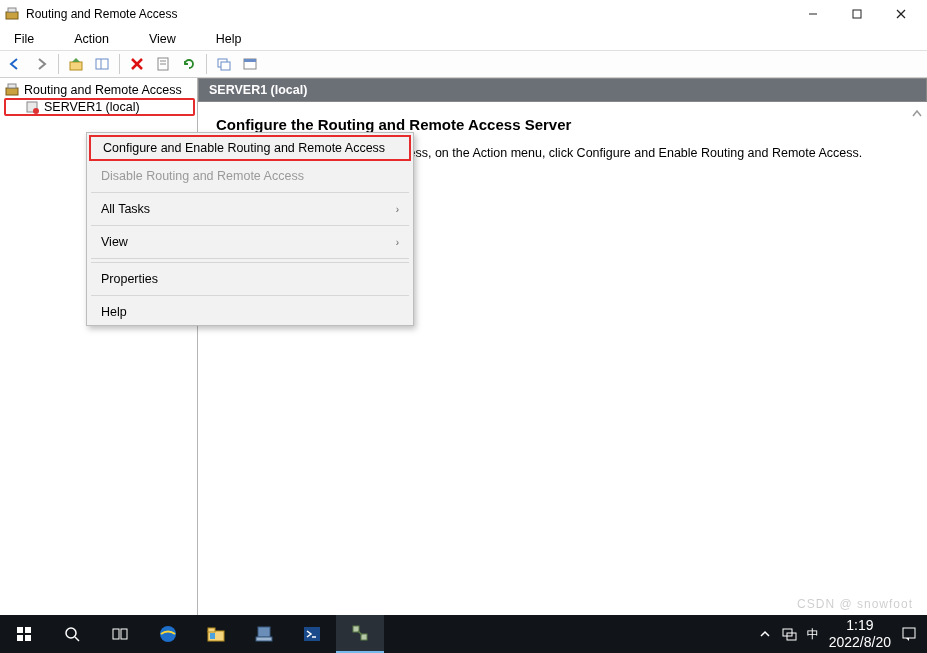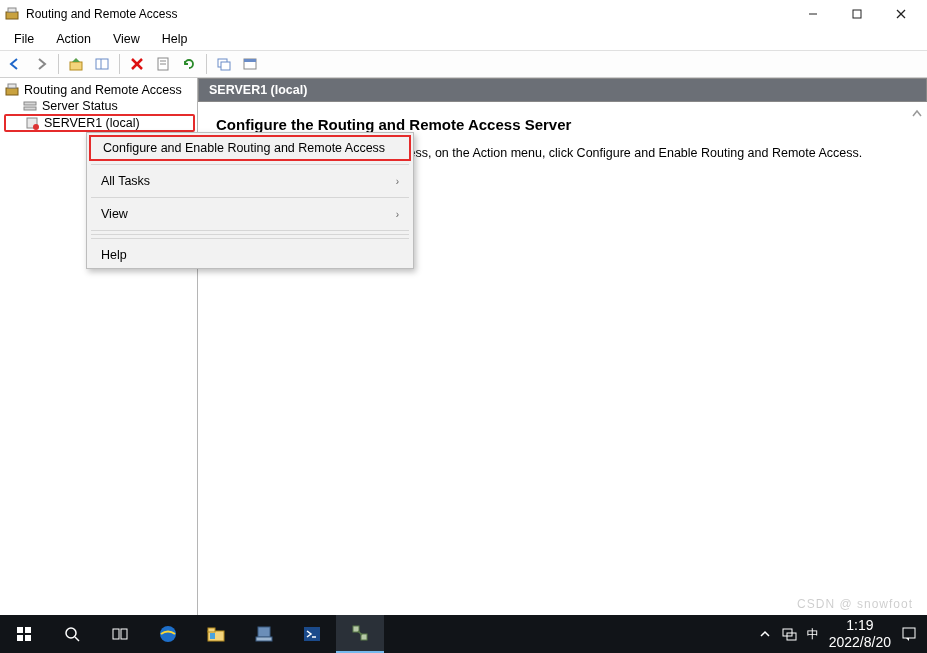--- a/index.html
+++ b/index.html
@@ -4,21 +4,21 @@
 <style>
 * { box-sizing: border-box; margin: 0; padding: 0; font-family: "Segoe UI", Tahoma, sans-serif; }
 html, body { width: 927px; height: 653px; overflow: hidden; background: #fff; }
 
 .titlebar { height: 28px; display: flex; align-items: center; padding: 0 4px; font-size: 12px; }
 .titlebar .app-icon { width: 16px; height: 16px; margin-right: 6px; display:inline-flex; align-items:center; justify-content:center; }
 .titlebar .title-text { flex: 1; }
 .titlebar .win-controls { display: flex; }
 .titlebar .win-btn { width: 44px; height: 28px; display: flex; align-items: center; justify-content: center; }
 
-.menubar { height: 22px; display: flex; align-items: flex-start; padding: 2px 4px; font-size: 12.5px; gap: 2px; }
+.menubar { height: 22px; display: flex; align-items: flex-start; padding: 2px 4px; font-size: 12.5px; gap: 20px; }
 .menubar .menu-item { padding: 2px 10px; }
 
 .toolbar { height: 28px; border-top: 1px solid #e0e0e0; border-bottom: 1px solid #cfcfcf; display: flex; align-items: center; padding: 0 4px; gap: 4px; background: #fdfdfd; }
 .toolbar .tb-btn { width: 22px; height: 22px; display: flex; align-items: center; justify-content: center; border: 1px solid transparent; border-radius: 2px; }
 .toolbar .tb-sep { width: 1px; height: 20px; background: #ccc; margin: 0 2px; }
 
 .workarea { display: flex; height: 540px; position: relative; }
 .tree-pane { width: 198px; border-right: 1px solid #b5b5b5; padding: 4px 2px; font-size: 12.5px; position: relative; }
 .tree-root { display: flex; align-items: center; gap: 4px; padding: 1px 2px; }
 .tree-child { display: flex; align-items: center; gap: 4px; padding: 1px 2px 1px 20px; }
@@ -152,29 +152,20 @@
   <div class="tree-pane">
     <div class="tree-root">
       <span class="tree-icon">
           <svg width="16" height="14">
             <rect x="2" y="5" width="12" height="7" fill="#c9a23f" stroke="#7a5b17"></rect>
             <rect x="4" y="1" width="8" height="4" fill="#e7e7e7" stroke="#888"></rect>
           </svg>
         </span>
       <span>Routing and Remote Access</span>
     </div>
-    <div class="tree-child">
-      <span class="tree-icon">
-          <svg width="16" height="14">
-            <rect x="2" y="3" width="12" height="3" fill="#d8d8d8" stroke="#888"></rect>
-            <rect x="2" y="8" width="12" height="3" fill="#d8d8d8" stroke="#888"></rect>
-          </svg>
-        </span>
-      <span>Server Status</span>
-    </div>
     <div class="tree-child highlight">
       <span class="tree-icon">
           <svg width="16" height="14">
             <rect x="3" y="2" width="10" height="10" fill="#e9e9e9" stroke="#888"></rect>
             <circle cx="12" cy="11" r="3" fill="#d33"></circle>
           </svg>
         </span>
       <span>SERVER1 (local)</span>
     </div>
   </div>
@@ -192,32 +183,38 @@
           <path d="M2 8 L6 3 L10 8" fill="none" stroke="#999" stroke-width="1.5"></path>
         </svg>
     </div>
   </div>
 </div>
 
 <div class="context-menu">
   <div class="ctx-item highlighted">
     <span>Configure and Enable Routing and Remote Access</span>
   </div>
+  <div class="ctx-item disabled">
+    <span>Disable Routing and Remote Access</span>
+  </div>
   <div class="ctx-sep"></div>
   <div class="ctx-item">
     <span>All Tasks</span>
     <span class="ctx-submenu-arrow">›</span>
   </div>
   <div class="ctx-sep"></div>
   <div class="ctx-item">
     <span>View</span>
     <span class="ctx-submenu-arrow">›</span>
   </div>
   <div class="ctx-sep"></div>
   <div class="ctx-sep"></div>
+  <div class="ctx-item">
+    <span>Properties</span>
+  </div>
   <div class="ctx-sep"></div>
   <div class="ctx-item">
     <span>Help</span>
   </div>
 </div>
 
 <div class="statusbar">
   <span>Contains commands for customizing this window.</span>
 </div>
 

